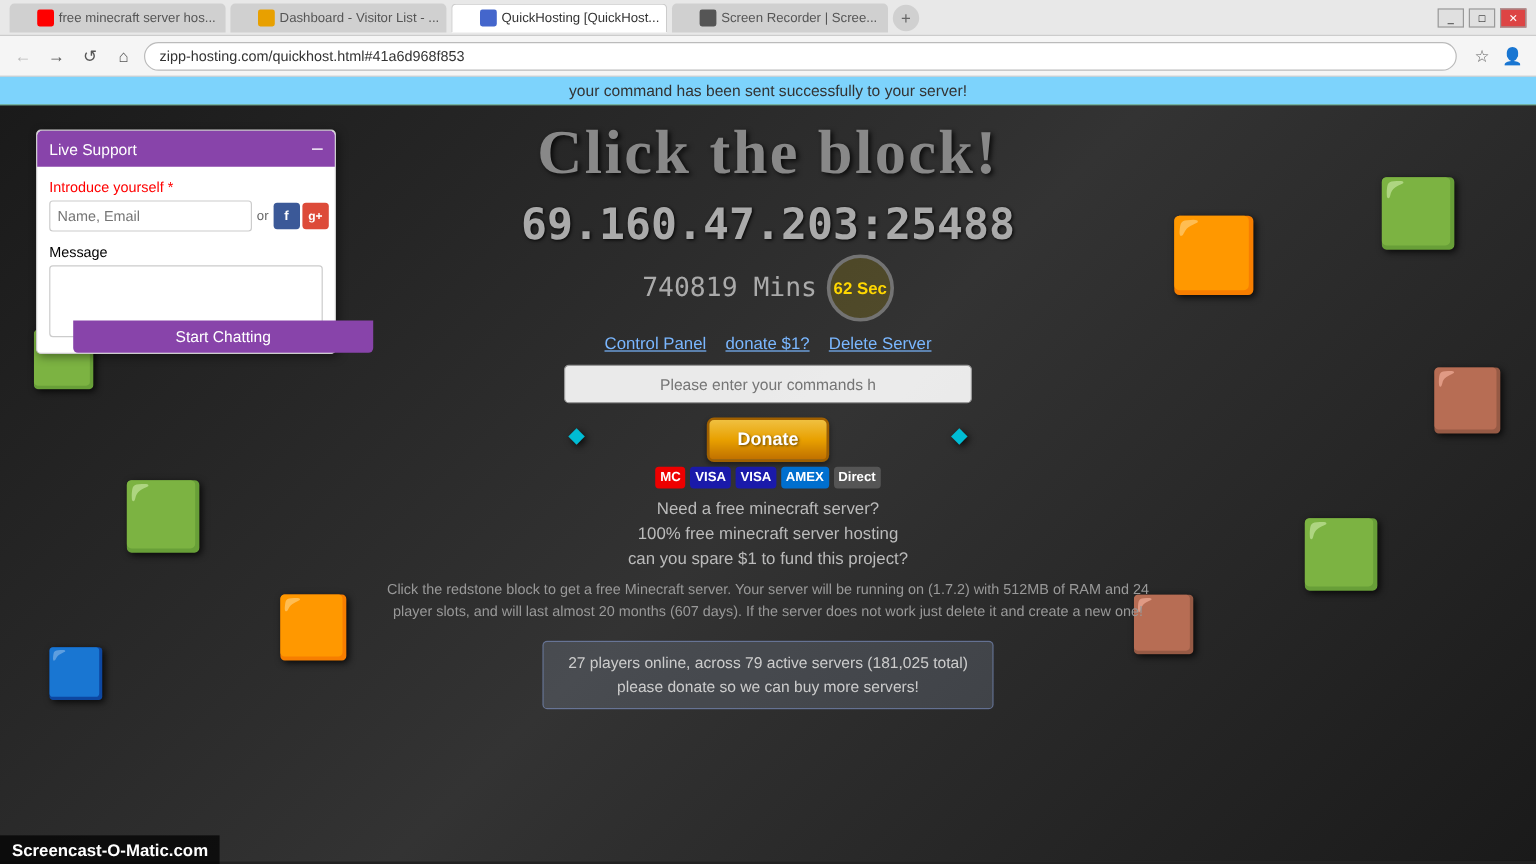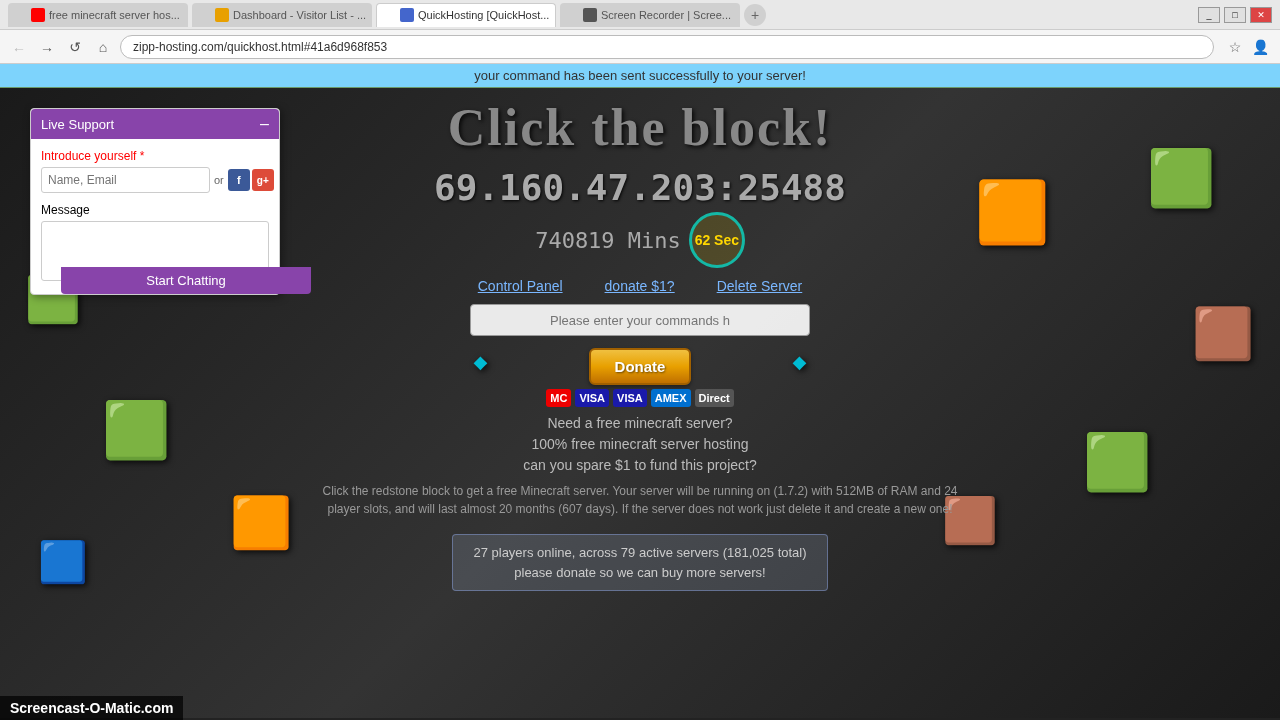--- a/index.html
+++ b/index.html
@@ -141,33 +141,33 @@
       margin-top: 4px;
     }
     .server-time-text {
       font-size: 22px;
       color: #aaa;
       font-family: monospace;
     }
     .time-circle {
       width: 56px; height: 56px;
       border-radius: 50%;
-      border: 3px solid #14b8a6;
+      border: 3px solid #737373;
       background: rgba(255,215,0,0.15);
       display: flex;
       align-items: center;
       justify-content: center;
       color: #ffd700;
       font-size: 14px;
       font-weight: bold;
     }
 
     .action-links {
       display: flex;
-      gap: 42px;
+      gap: 16px;
       margin-top: 10px;
     }
     .action-link {
       color: #7ab7ff;
       text-decoration: underline;
       font-size: 14px;
       cursor: pointer;
     }
 
     .command-input {

